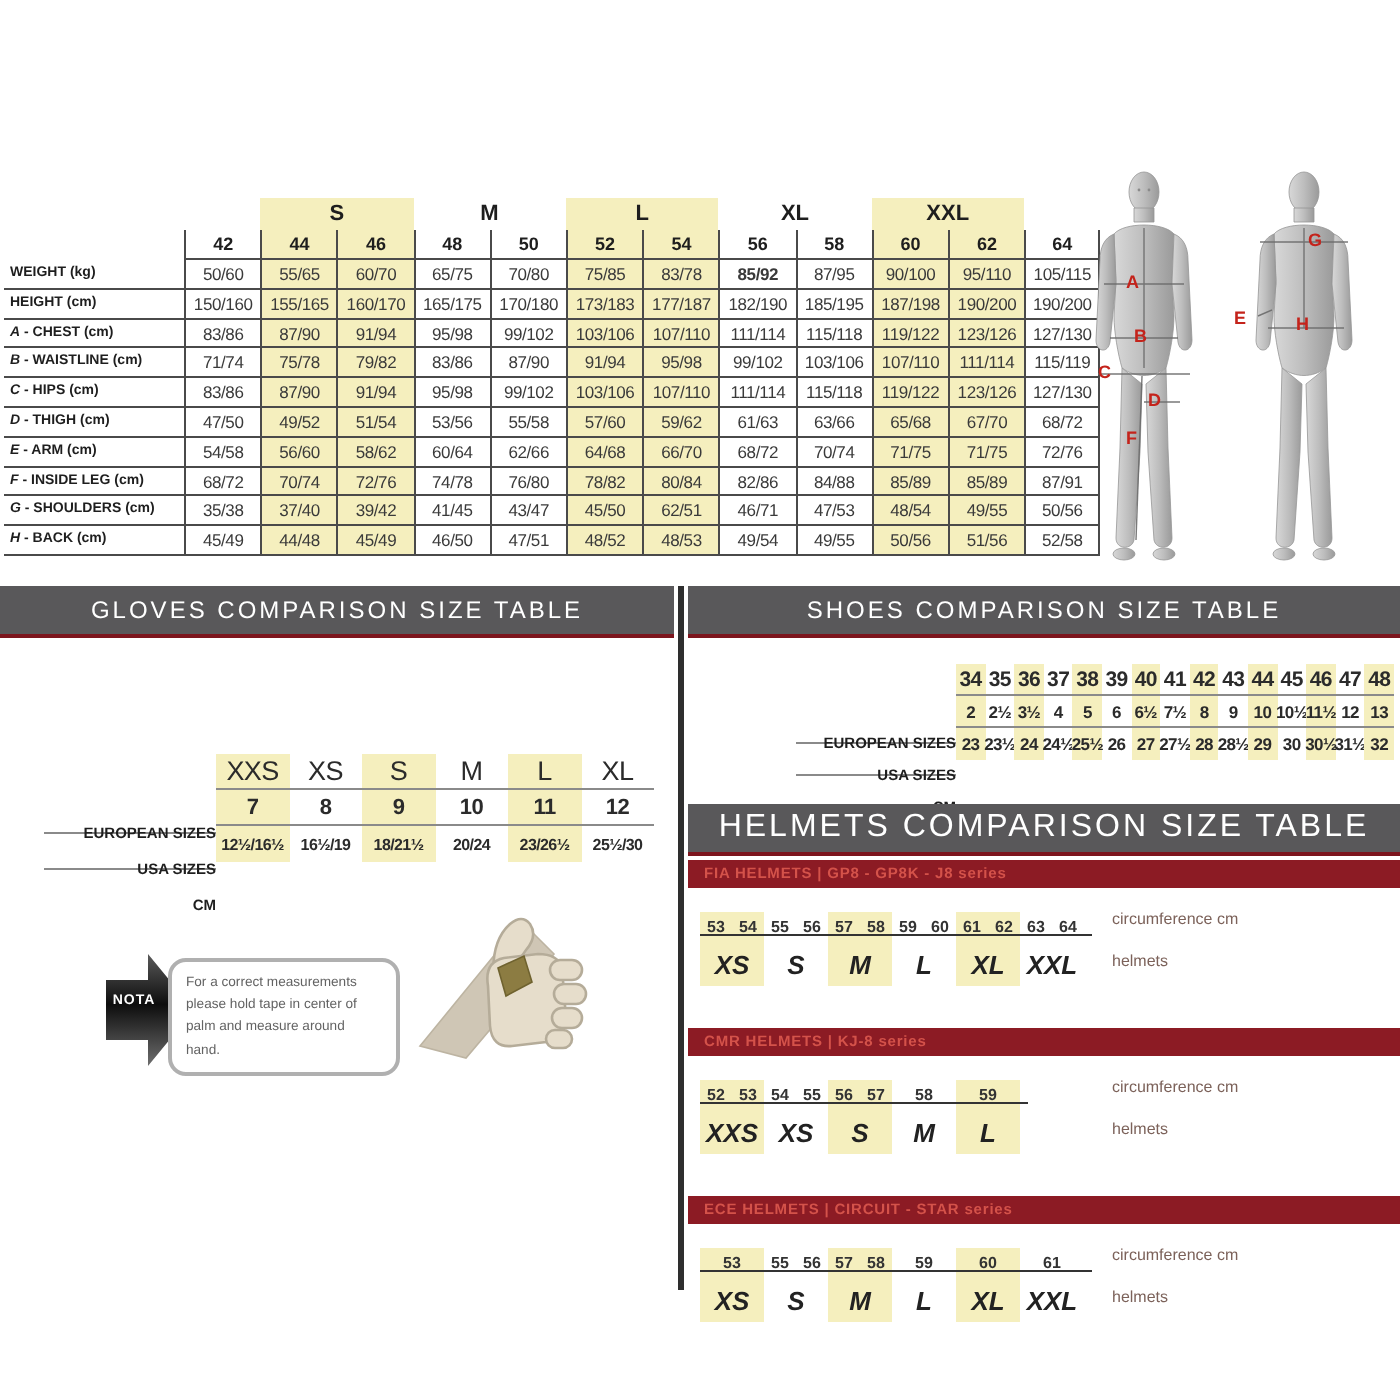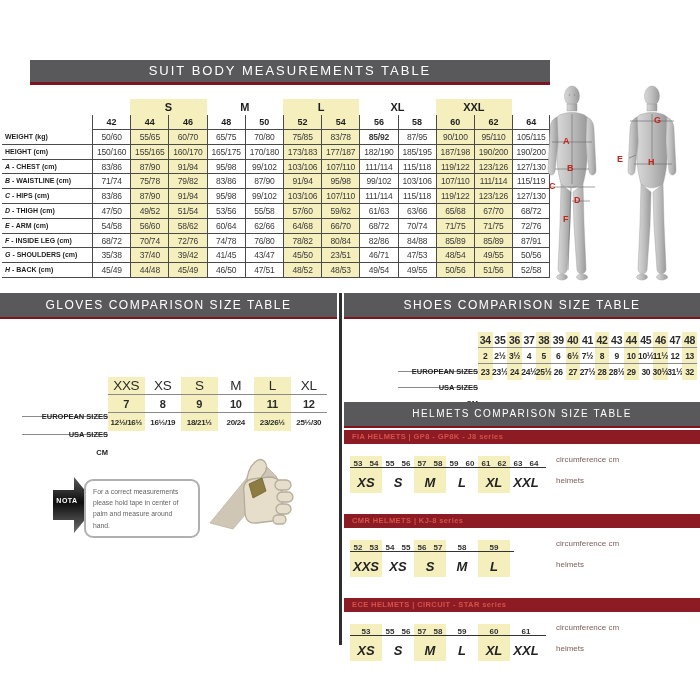--- a/index.html
+++ b/index.html
@@ -51,21 +51,21 @@
   .g-r0{font-size:13.5px;}
   .g-r1{font-size:11px;font-weight:bold;}
   .g-r2{font-size:8px;font-weight:bold;}
   .sh-r0{font-size:10.5px;font-weight:bold;}
   .sh-r1{font-size:8.5px;font-weight:bold;}
   .sh-r2{font-size:8.5px;font-weight:bold;}
 
   
   #helmets-block{position:absolute;left:344px;top:402px;width:356px;}
   #helmets-bar{position:relative;background:#59585a;color:#fff;text-align:center;
-      font-size:10px;line-height:24px;height:24px;letter-spacing:1.5px;
+      font-size:16px;line-height:24px;height:24px;letter-spacing:1.5px;
       border-bottom:2px solid #7c151d;}
   .hm-section{margin-top:10px;}
   .hm-section:first-of-type{margin-top:2px;}
   .hm-bar{background:#8c1b24;color:#d4524a;font-size:7.5px;font-weight:bold;
       letter-spacing:0.4px;height:14px;line-height:14px;padding-left:8px;}
   .hm-table{position:relative;height:48px;padding-top:12px;padding-left:6px;}
   .hm-cols{display:flex;}
   .hm-col{width:32px;}
   .hm-nums{height:15px;display:flex;align-items:center;justify-content:space-around;}
   .hm-n{font-size:8px;font-weight:bold;color:#333;}
@@ -82,23 +82,20 @@
   #nota-bubble{position:absolute;left:84px;top:479px;width:98px;
       border:2px solid #b0b0b0;border-radius:9px;background:#fff;padding:5px 7px;
       font-size:6.8px;line-height:1.65;color:#636363;text-align:left;}
   #hand-art{position:absolute;left:205px;top:447px;}
 </style>
 </head>
 <body>
 
 <div id="page">
 
-  <div id="suit-header" class="bar">
-    <span>SUIT BODY MEASUREMENTS TABLE</span>
-  </div>
   <div id="suit-table">
       <div class="s-letter hl" style="grid-area: 1 / 3 / auto / span 2;">S</div>
       <div class="s-letter" style="grid-area: 1 / 5 / auto / span 2;">M</div>
       <div class="s-letter hl" style="grid-area: 1 / 7 / auto / span 2;">L</div>
       <div class="s-letter" style="grid-area: 1 / 9 / auto / span 2;">XL</div>
       <div class="s-letter hl" style="grid-area: 1 / 11 / auto / span 2;">XXL</div>
       <div class="s-num" style="grid-area: 2 / 2;">42</div>
       <div class="s-num hl" style="grid-area: 2 / 3;">44</div>
       <div class="s-num hl" style="grid-area: 2 / 4;">46</div>
       <div class="s-num" style="grid-area: 2 / 5;">48</div>
@@ -214,21 +211,21 @@
       <div class="s-val hl" style="grid-area: 10 / 11;">85/89</div>
       <div class="s-val hl" style="grid-area: 10 / 12;">85/89</div>
       <div class="s-val s-last" style="grid-area: 10 / 13;">87/91</div>
       <div class="s-label" style="grid-area: 11 / 1;"><i>G</i> - SHOULDERS (cm)</div>
       <div class="s-val" style="grid-area: 11 / 2;">35/38</div>
       <div class="s-val hl" style="grid-area: 11 / 3;">37/40</div>
       <div class="s-val hl" style="grid-area: 11 / 4;">39/42</div>
       <div class="s-val" style="grid-area: 11 / 5;">41/45</div>
       <div class="s-val" style="grid-area: 11 / 6;">43/47</div>
       <div class="s-val hl" style="grid-area: 11 / 7;">45/50</div>
-      <div class="s-val hl" style="grid-area: 11 / 8;">23/51</div>
+      <div class="s-val hl" style="grid-area: 11 / 8;">62/51</div>
       <div class="s-val" style="grid-area: 11 / 9;">46/71</div>
       <div class="s-val" style="grid-area: 11 / 10;">47/53</div>
       <div class="s-val hl" style="grid-area: 11 / 11;">48/54</div>
       <div class="s-val hl" style="grid-area: 11 / 12;">49/55</div>
       <div class="s-val s-last" style="grid-area: 11 / 13;">50/56</div>
       <div class="s-label" style="grid-area: 12 / 1;"><i>H</i> - BACK (cm)</div>
       <div class="s-val" style="grid-area: 12 / 2;">45/49</div>
       <div class="s-val hl" style="grid-area: 12 / 3;">44/48</div>
       <div class="s-val hl" style="grid-area: 12 / 4;">45/49</div>
       <div class="s-val" style="grid-area: 12 / 5;">46/50</div>

